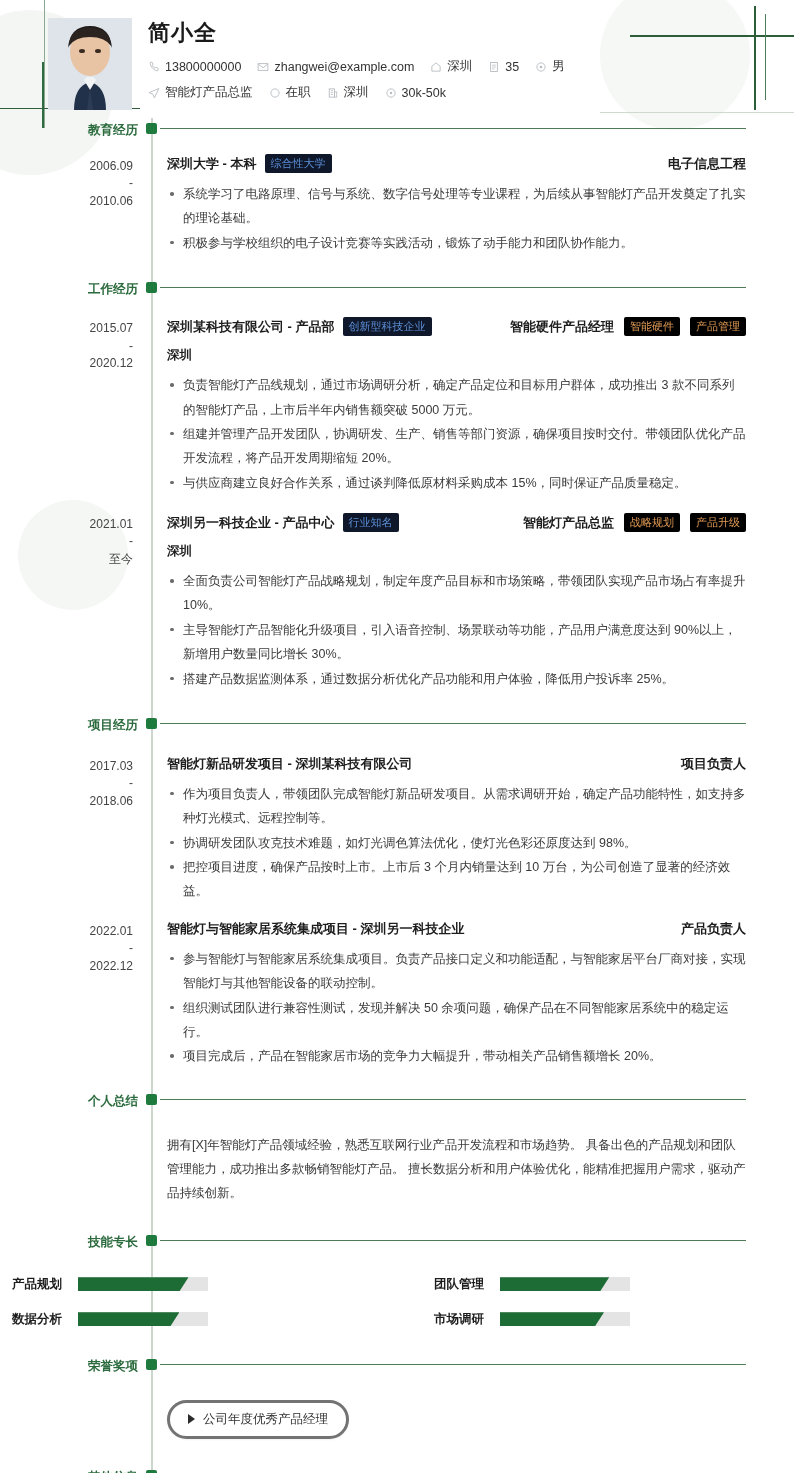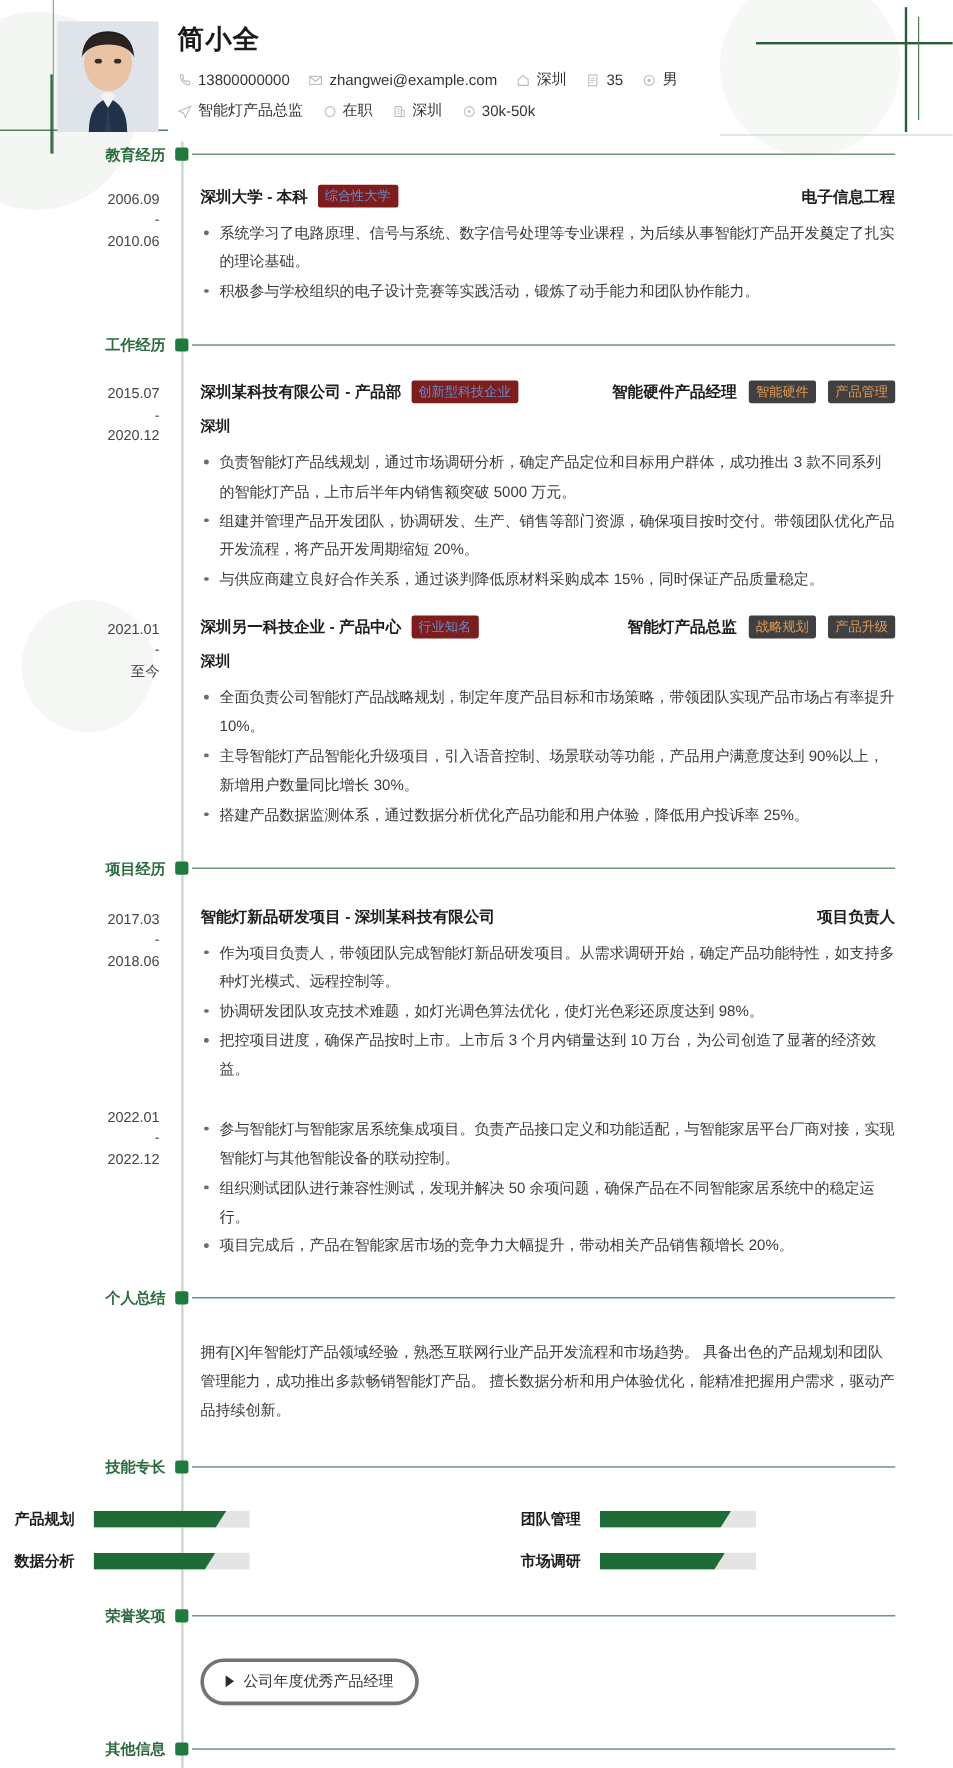--- a/index.html
+++ b/index.html
@@ -65,22 +65,22 @@
   }
   .entry-date .dl { display: block; }
 
   .entry-title-row { display: flex; align-items: center; justify-content: space-between; gap: 8px; }
   .etr-left { display: flex; align-items: center; flex-wrap: wrap; gap: 8px; }
   .etr-right { display: flex; align-items: center; flex-wrap: wrap; gap: 10px; justify-content: flex-end; }
   .e-title { font-size: 13px; font-weight: 700; color: #1d1d1d; white-space: nowrap; }
   .e-role { font-size: 13px; font-weight: 700; color: #1d1d1d; white-space: nowrap; }
 
   .tag { font-size: 11px; padding: 2px 6px; border-radius: 2px; white-space: nowrap; }
-  .tag-blue { color: #5b8fd6; background: #7f1d1d; }
-  .tag-orange { color: #e09a55; background: #404040; }
+  .tag-blue { color: #5b8fd6; background: #0f172a; }
+  .tag-orange { color: #e09a55; background: #000000; }
 
   .e-sub { font-size: 12.5px; font-weight: 700; color: #1d1d1d; margin-top: 11px; }
 
   ul.bullets { list-style: none; margin-top: 9px; }
   ul.bullets li {
     position: relative; padding-left: 16px; font-size: 12.5px; line-height: 1.95;
     color: #3a3a3a;
   }
   ul.bullets li::before {
     content: ""; position: absolute; left: 3px; top: 10px;
@@ -344,20 +344,28 @@
         <li>把控项目进度，确保产品按时上市。上市后 3 个月内销量达到 10 万台，为公司创造了显著的经济效益。</li>
       </ul>
     </div>
 
     <div class="entry" style="padding-top:16px;">
       <div class="entry-date" style="top:19px;">
         <span class="dl">2022.01</span>
         <span class="dl">-</span>
         <span class="dl">2022.12</span>
       </div>
+      <div class="entry-title-row">
+        <div class="etr-left">
+          <span class="e-title">智能灯与智能家居系统集成项目 - 深圳另一科技企业</span>
+        </div>
+        <div class="etr-right">
+          <span class="e-role">产品负责人</span>
+        </div>
+      </div>
       <ul class="bullets">
         <li>参与智能灯与智能家居系统集成项目。负责产品接口定义和功能适配，与智能家居平台厂商对接，实现智能灯与其他智能设备的联动控制。</li>
         <li>组织测试团队进行兼容性测试，发现并解决 50 余项问题，确保产品在不同智能家居系统中的稳定运行。</li>
         <li>项目完成后，产品在智能家居市场的竞争力大幅提升，带动相关产品销售额增长 20%。</li>
       </ul>
     </div>
   </div>
 
   <div class="section" style="padding-bottom:24px;">
     <div class="sec-head">

